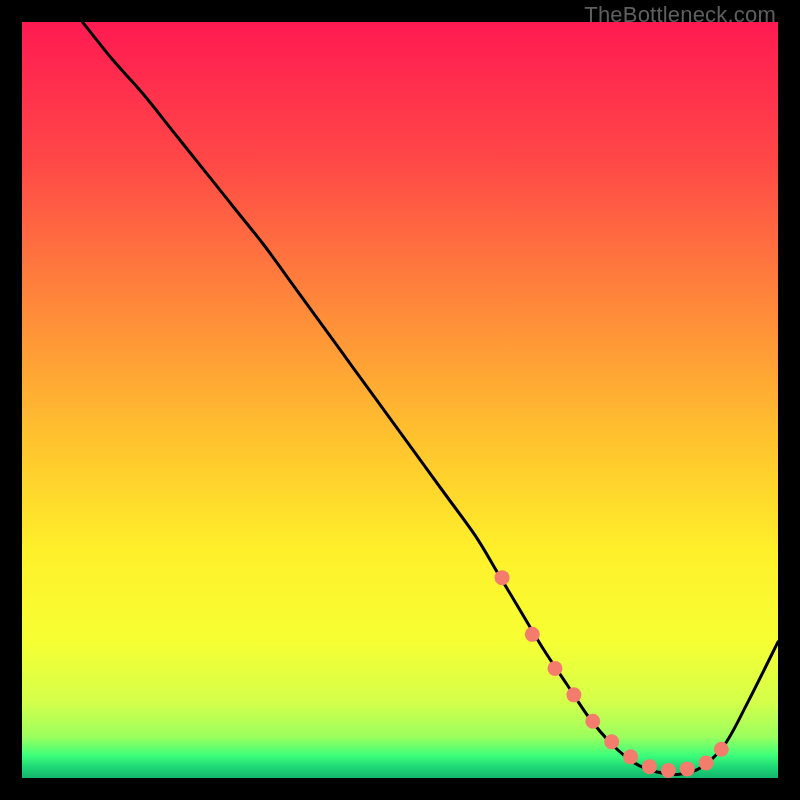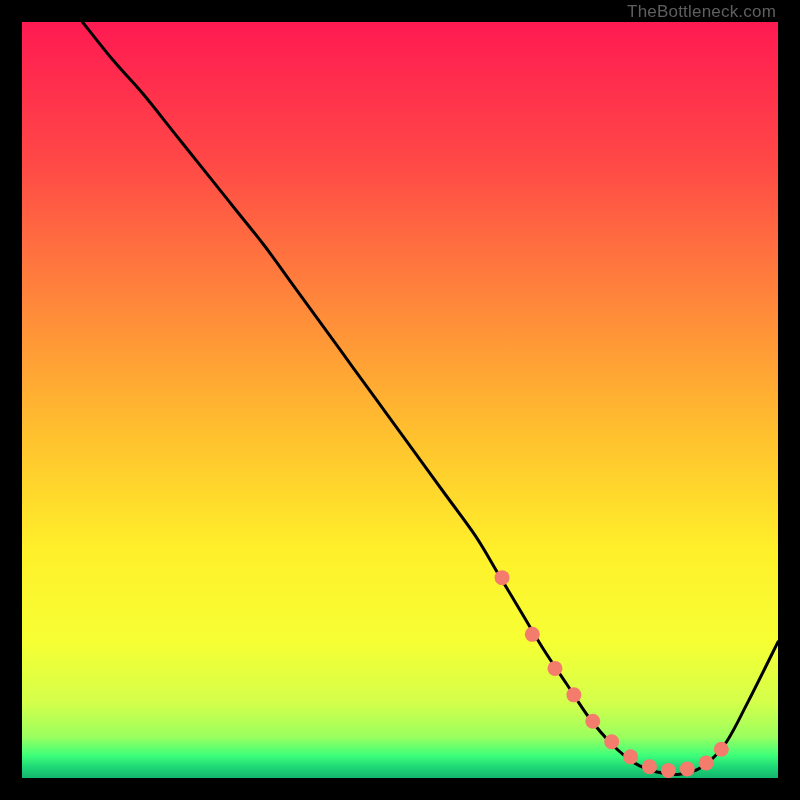--- a/index.html
+++ b/index.html
@@ -23,21 +23,21 @@
     position: absolute;
     left: 0;
     top: 0;
     width: 756px;
     height: 756px;
   }
   .watermark {
     position: absolute;
     top: 2px;
     right: 24px;
-    font-size: 17px;
+    font-size: 22px;
     font-weight: 500;
     color: #5f5f5f;
     letter-spacing: 0.2px;
   }
 </style>
 </head>
 <body>
 
 <div class="frame">
   <svg class="plot" viewBox="0 0 756 756">

